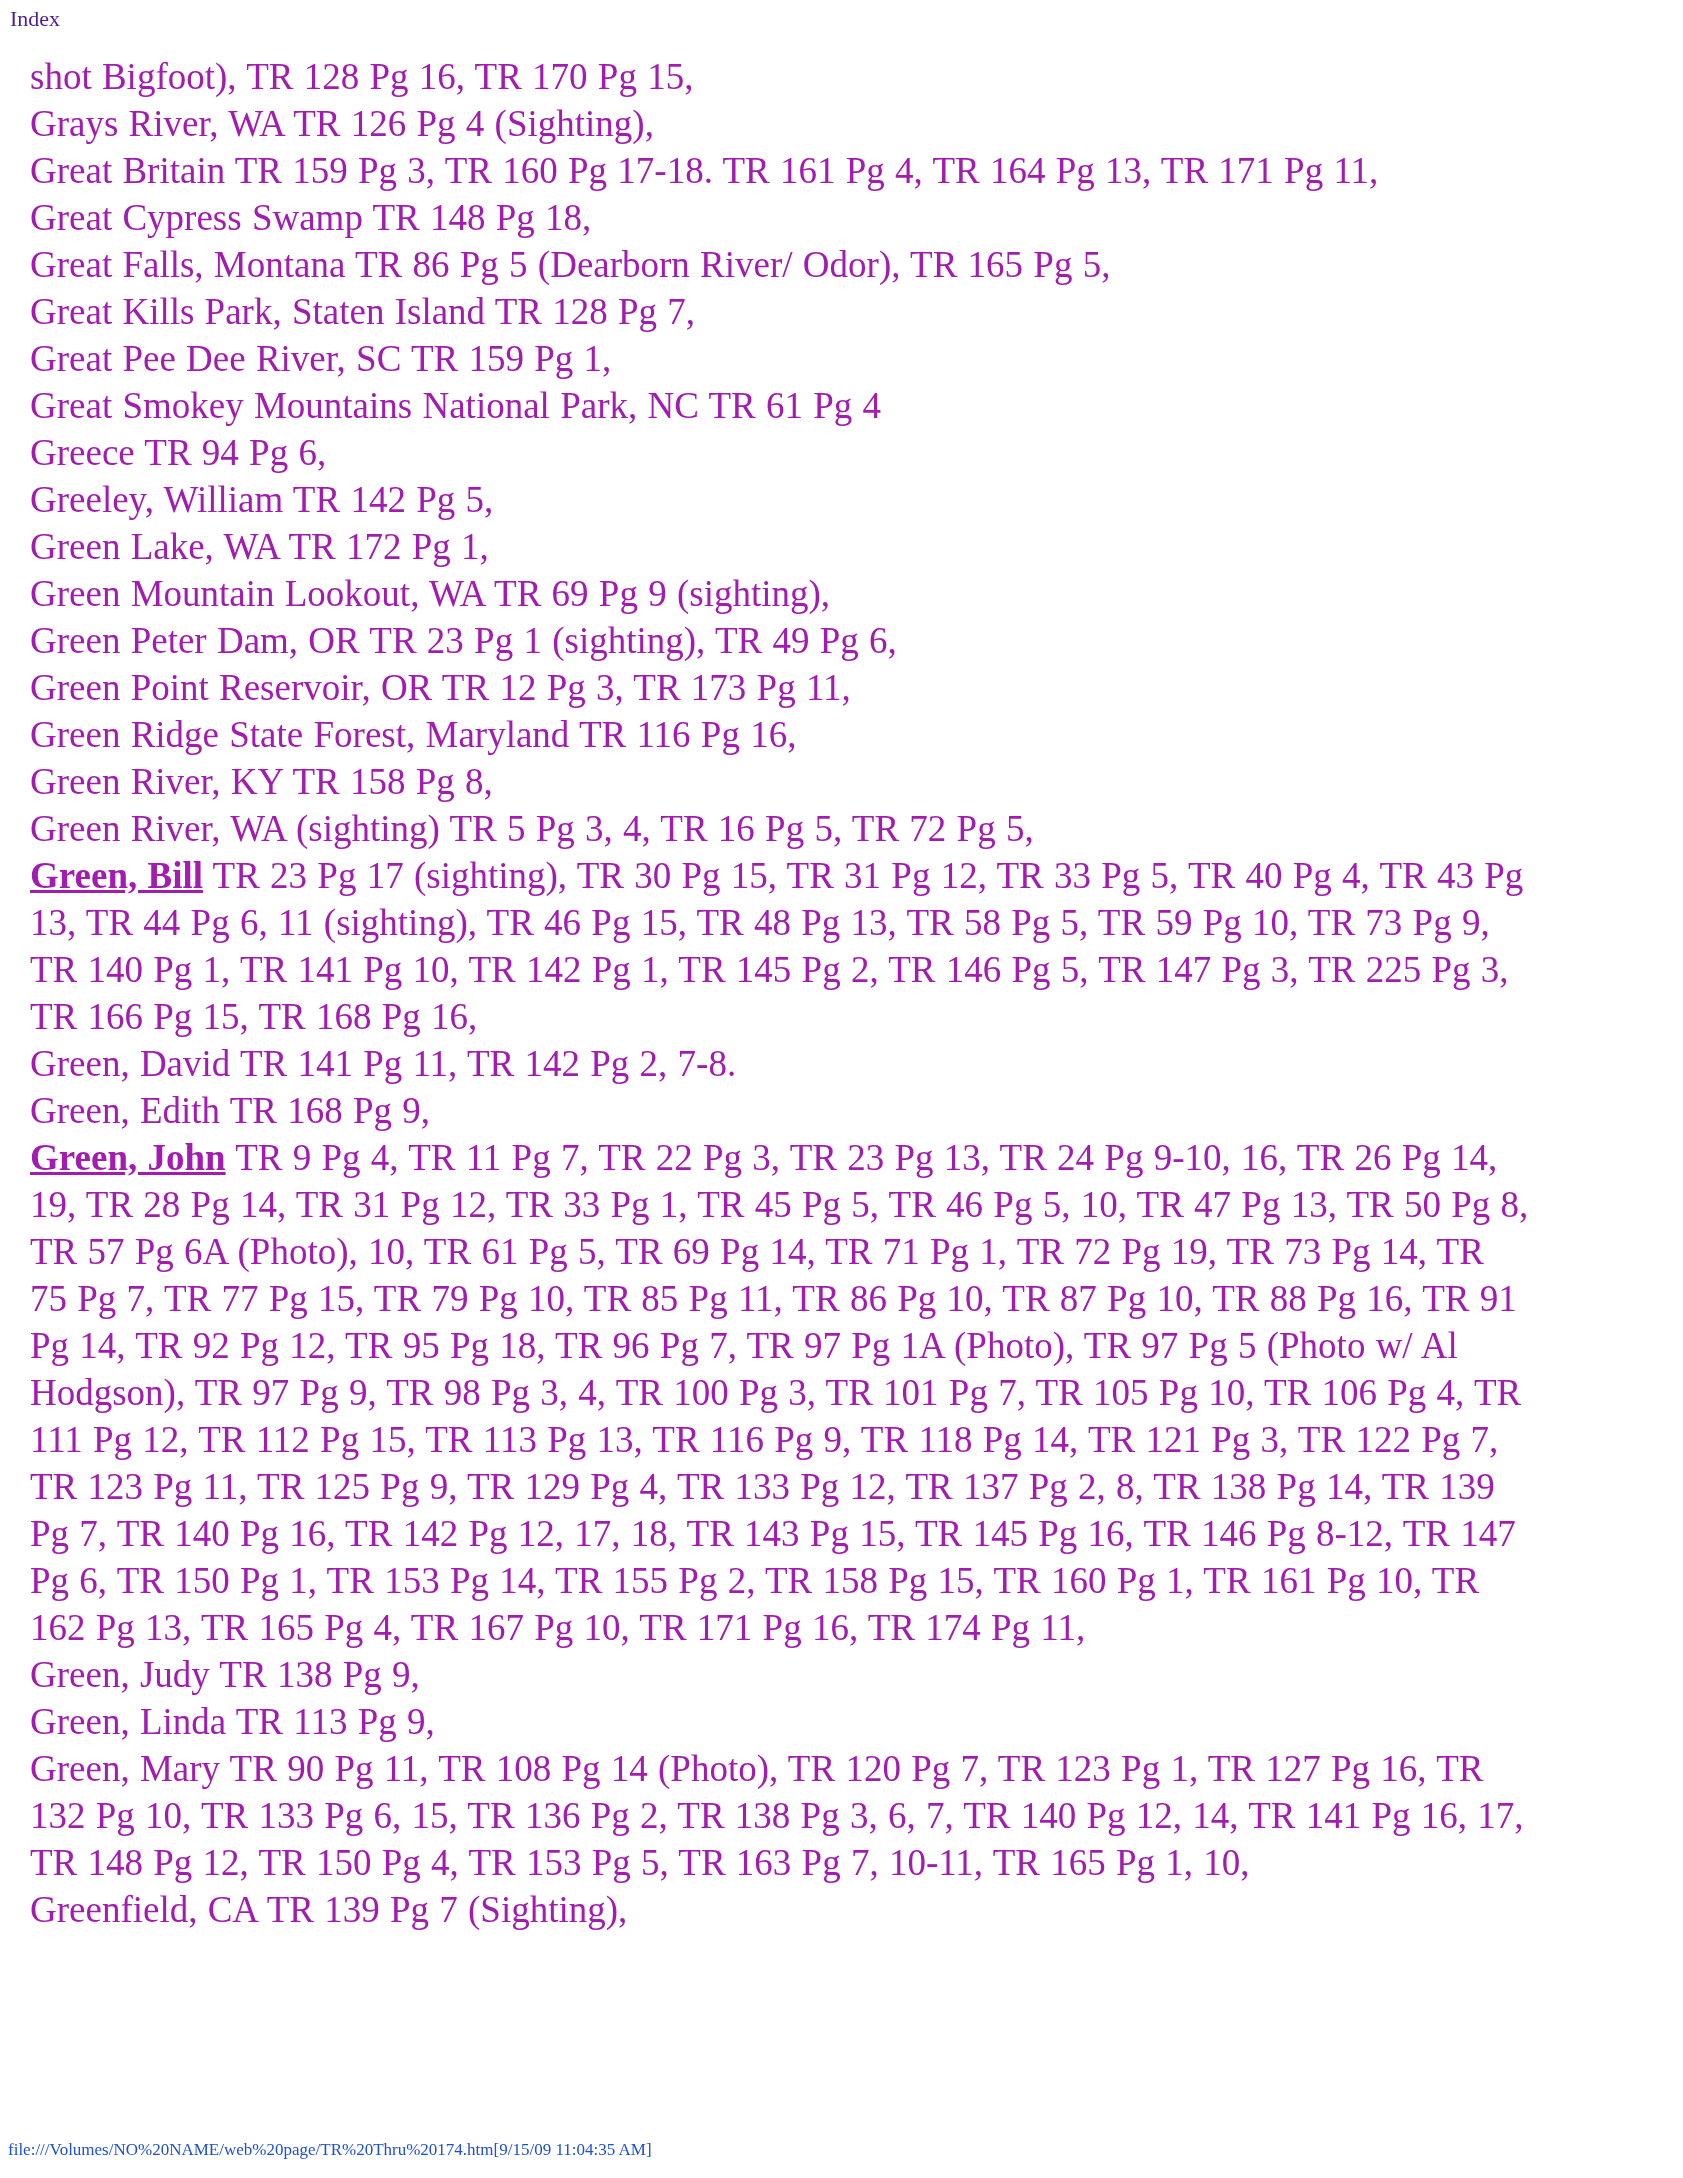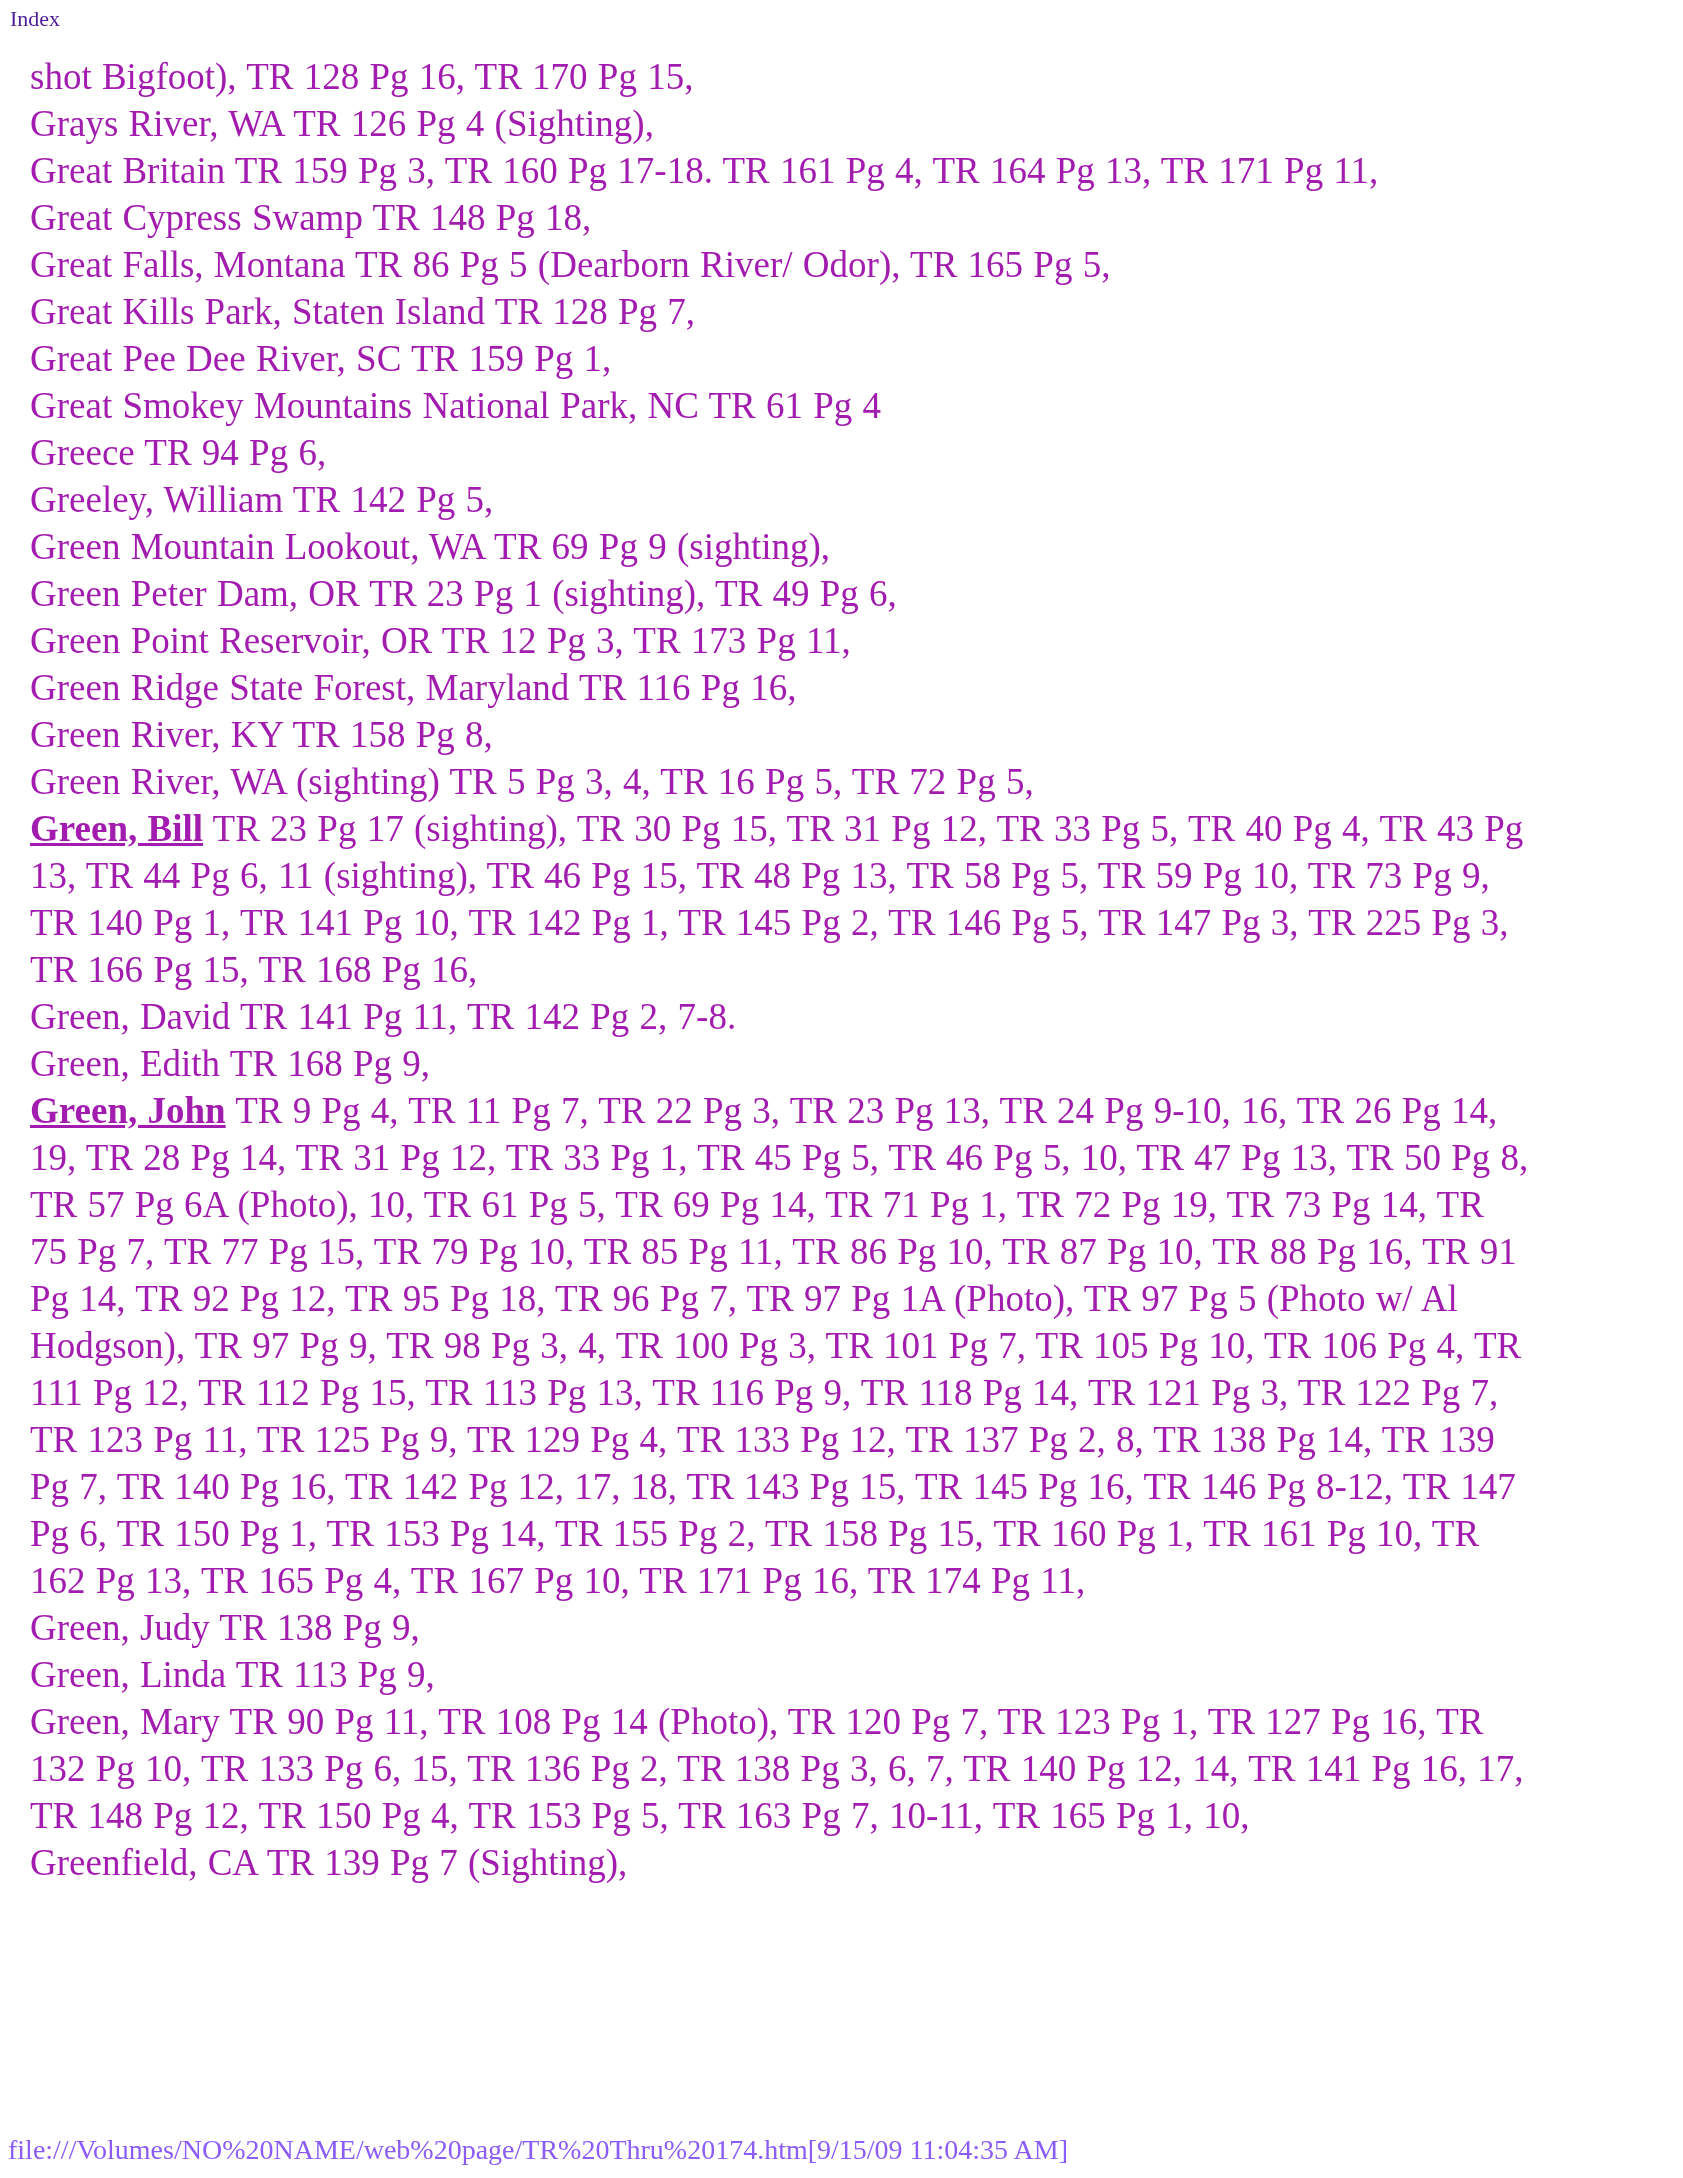--- a/index.html
+++ b/index.html
@@ -38,23 +38,23 @@
     padding: 0;
   }
   .entry-name {
     font-weight: bold;
     text-decoration: underline;
   }
   .page-footer {
     position: absolute;
     top: 2136px;
     left: 8px;
-    font-size: 28px;
+    font-size: 17px;
     line-height: 28px;
-    color: #8b5cf6;
+    color: #1d4ed8;
     white-space: nowrap;
   }
 </style>
 </head>
 <body>
 
 <div class="page-header">Index</div>
 
 <div class="index-content">
 
@@ -72,20 +72,21 @@
 
     <p class="entry"><span class="entry-name"></span><span class="entry-text">Great Pee Dee River, SC TR 159 Pg 1,</span></p>
 
     <p class="entry"><span class="entry-name"></span><span class="entry-text">Great Smokey Mountains National Park, NC TR 61 Pg 4</span></p>
 
     <p class="entry"><span class="entry-name"></span><span class="entry-text">Greece TR 94 Pg 6,</span></p>
 
     <p class="entry"><span class="entry-name"></span><span class="entry-text">Greeley, William TR 142 Pg 5,</span></p>
 
 
+    <p class="entry"><span class="entry-name"></span><span class="entry-text">Green Lake, WA TR 172 Pg 1,</span></p>
 
     <p class="entry"><span class="entry-name"></span><span class="entry-text">Green Mountain Lookout, WA TR 69 Pg 9 (sighting),</span></p>
 
 
     <p class="entry"><span class="entry-name"></span><span class="entry-text">Green Peter Dam, OR TR 23 Pg 1 (sighting), TR 49 Pg 6,</span></p>
 
     <p class="entry"><span class="entry-name"></span><span class="entry-text">Green Point Reservoir, OR TR 12 Pg 3, TR 173 Pg 11,</span></p>
 
     <p class="entry"><span class="entry-name"></span><span class="entry-text">Green Ridge State Forest, Maryland TR 116 Pg 16,</span></p>
 

